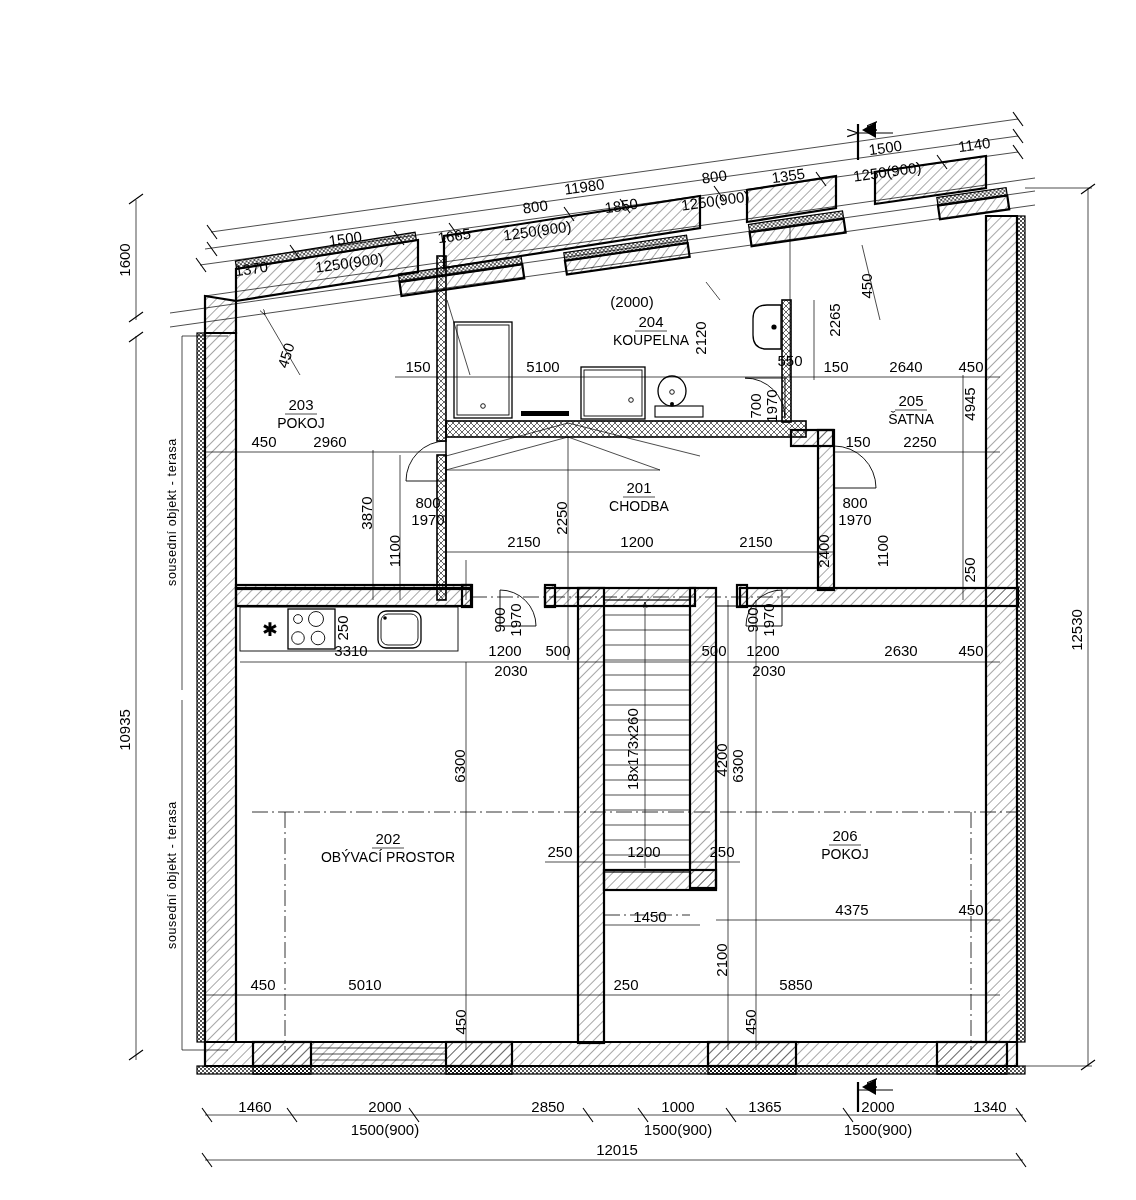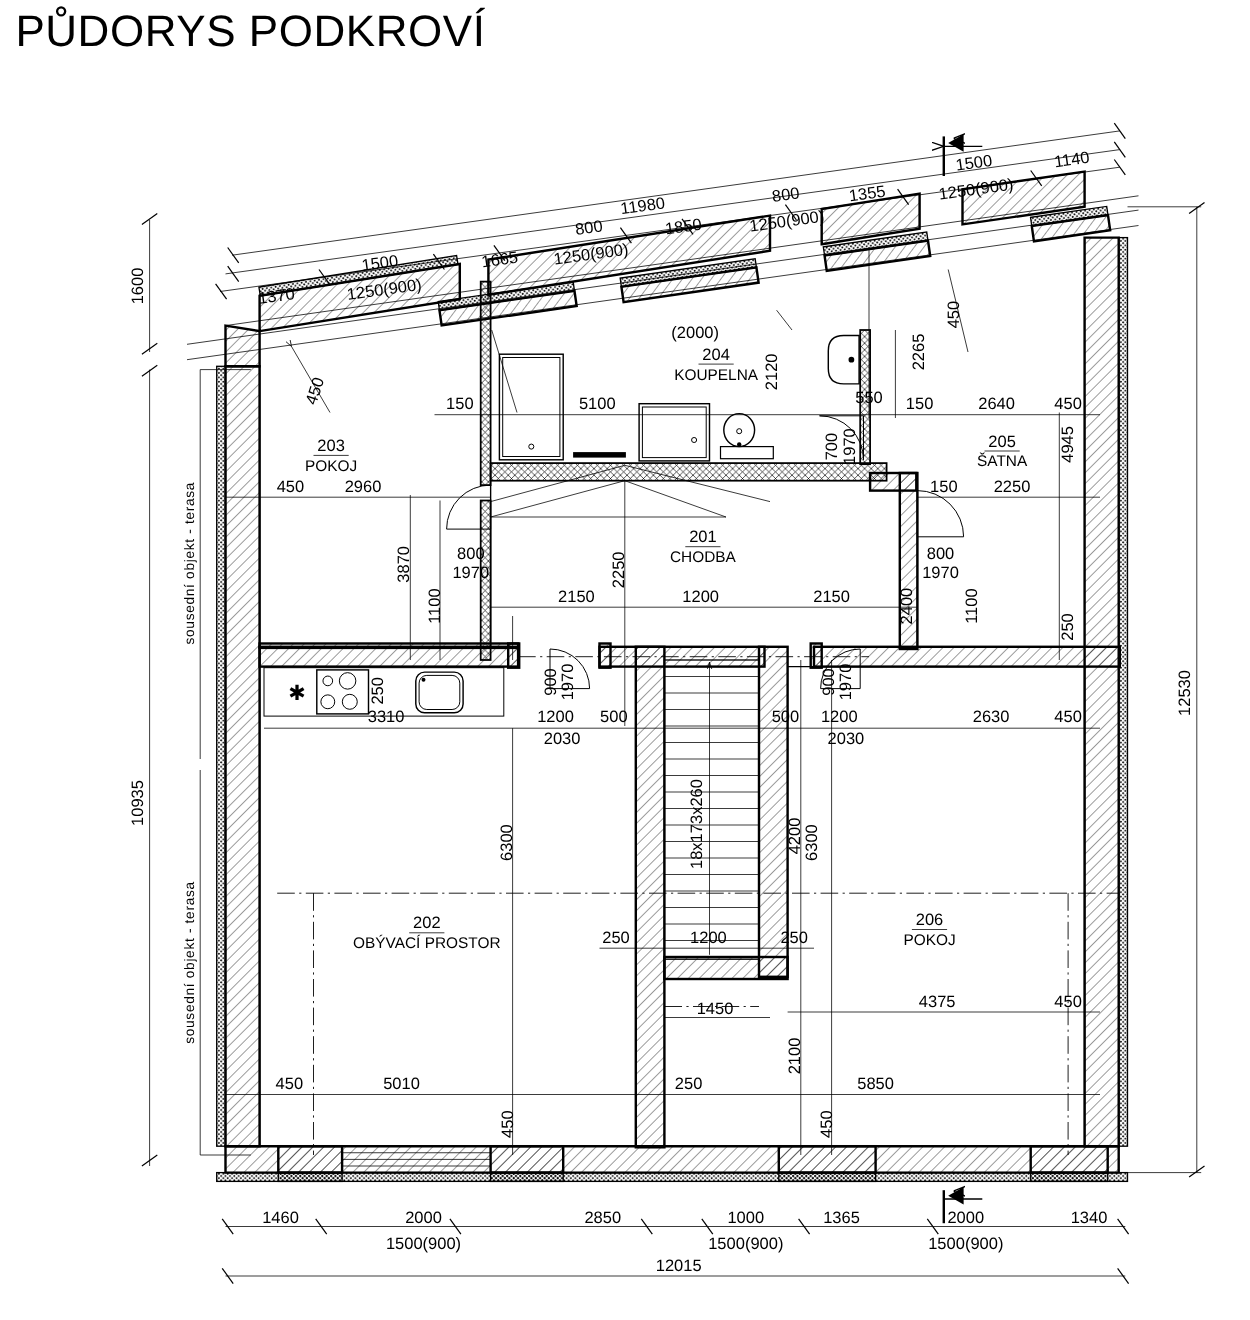--- a/index.html
+++ b/index.html
@@ -22,21 +22,20 @@
   .insu{fill:url(#dots);stroke:#000;stroke-width:1.2;}
   .fixt{fill:none;stroke:#000;stroke-width:1.3;}
   .fixt2{fill:none;stroke:#000;stroke-width:.9;}
   .tick{stroke:#000;stroke-width:1.1;}
 </style>
 </head>
 <body>
 
 <div id="page">
 
-  <div id="title">PŮDORYS PODKROVÍ</div>
 
   <svg id="plan" width="1136" height="1200" viewBox="0 0 1136 1200">
     <defs>
       <pattern id="hatch45" width="7" height="7" patternTransform="rotate(45)" patternUnits="userSpaceOnUse">
         <line x1="0" y1="0" x2="0" y2="7" stroke="#000" stroke-width="0.7"></line>
       </pattern>
       <pattern id="hatchx" width="6" height="6" patternUnits="userSpaceOnUse">
         <line x1="0" y1="0" x2="6" y2="6" stroke="#000" stroke-width="0.6"></line>
         <line x1="6" y1="0" x2="0" y2="6" stroke="#000" stroke-width="0.6"></line>
       </pattern>

